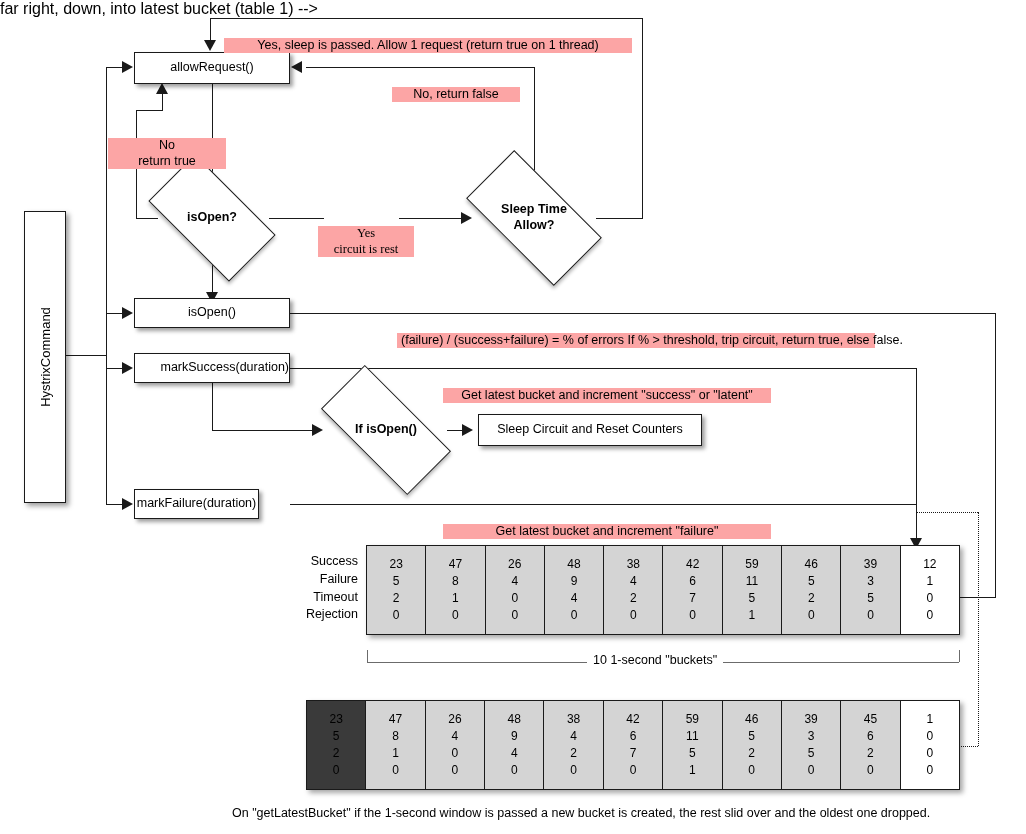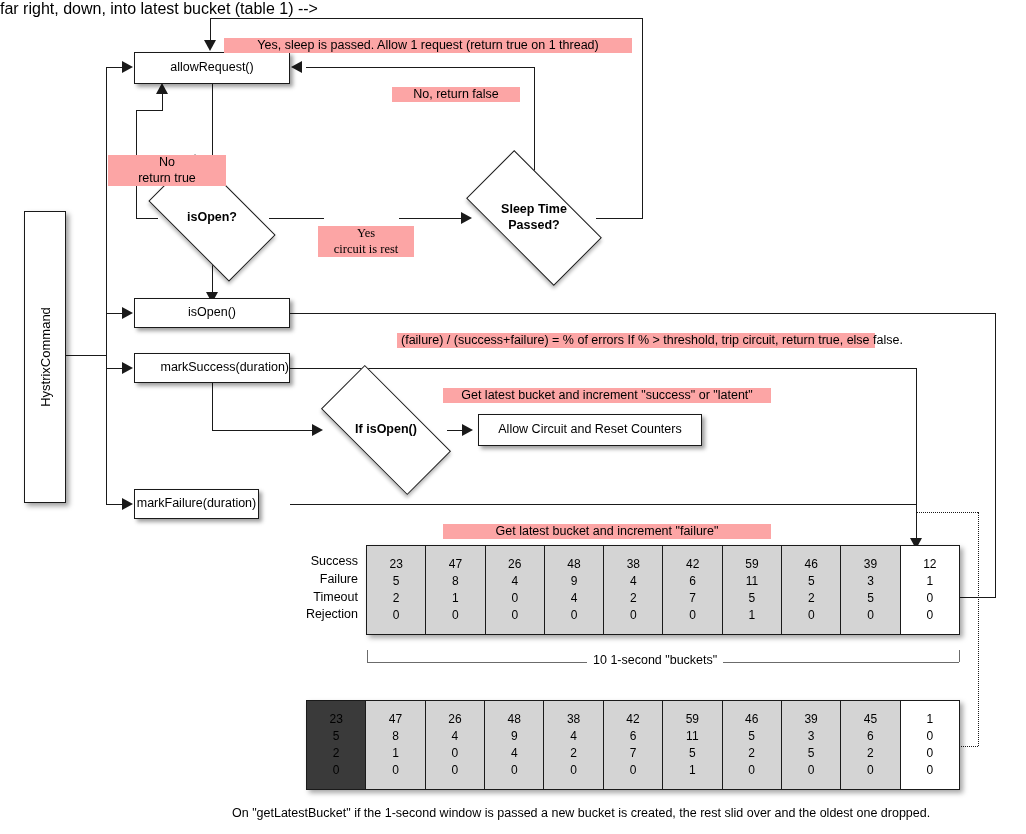--- a/index.html
+++ b/index.html
@@ -89,21 +89,21 @@
   
   <div class="vline" style="left:212px;top:84px;height:96px;"></div>
   <div class="ar ar-d" style="left:206px;top:178px;"></div>
 
   
   <div class="hline" style="left:136px;top:218px;width:22px;"></div>
   <div class="vline" style="left:136px;top:110px;height:109px;"></div>
   <div class="hline" style="left:136px;top:110px;width:26px;"></div>
   <div class="vline" style="left:162px;top:92px;height:19px;"></div>
   <div class="ar ar-u" style="left:156px;top:83px;"></div>
-  <div class="lbl two" style="left:108px;top:127px;width:110px;">
+  <div class="lbl two" style="left:108px;top:110px;width:110px;">
     <div>No</div>
     <div>return true</div>
   </div>
 
   
   <div class="diamond" style="left:155px;top:185px;width:114px;height:66px;">
     <div class="dshape"></div>
     <div class="dlabel">isOpen?</div>
   </div>
 
@@ -119,21 +119,21 @@
     <div>Yes</div>
     <div>circuit is rest</div>
   </div>
 
   
   <div class="diamond" style="left:472px;top:184px;width:124px;height:68px;">
     <div class="dshape"></div>
     <div class="dlabel">
       <div>
         <div>Sleep Time</div>
-        <div>Passed?</div>
+        <div>Allow?</div>
       </div>
     </div>
   </div>
 
   
   <div class="vline" style="left:534px;top:67px;height:119px;"></div>
   <div class="hline" style="left:306px;top:67px;width:229px;"></div>
   <div class="ar ar-l" style="left:291px;top:61px;"></div>
   <div class="lbl" style="left:392px;top:59px;width:120px;">No, return false</div>
 
@@ -177,21 +177,21 @@
   <div class="diamond" style="left:325px;top:399px;width:122px;height:62px;">
     <div class="dshape"></div>
     <div class="dlabel">If isOpen()</div>
   </div>
 
   <div class="hline" style="left:447px;top:430px;width:17px;"></div>
   <div class="ar ar-r" style="left:462px;top:424px;"></div>
 
   
   <div class="node" style="left:478px;top:414px;width:224px;height:32px;">
-    <span>Allow Circuit and Reset Counters</span>
+    <span>Sleep Circuit and Reset Counters</span>
   </div>
 
   
   <div class="node" style="left:134px;top:489px;width:125px;height:30px;">
     <span>markFailure(duration)</span>
   </div>
   <div class="hline" style="left:290px;top:504px;width:626px;"></div>
   <div class="lbl" style="left:443px;top:496px;width:320px;text-align:center;">Get latest bucket and increment "failure"</div>
 
   

